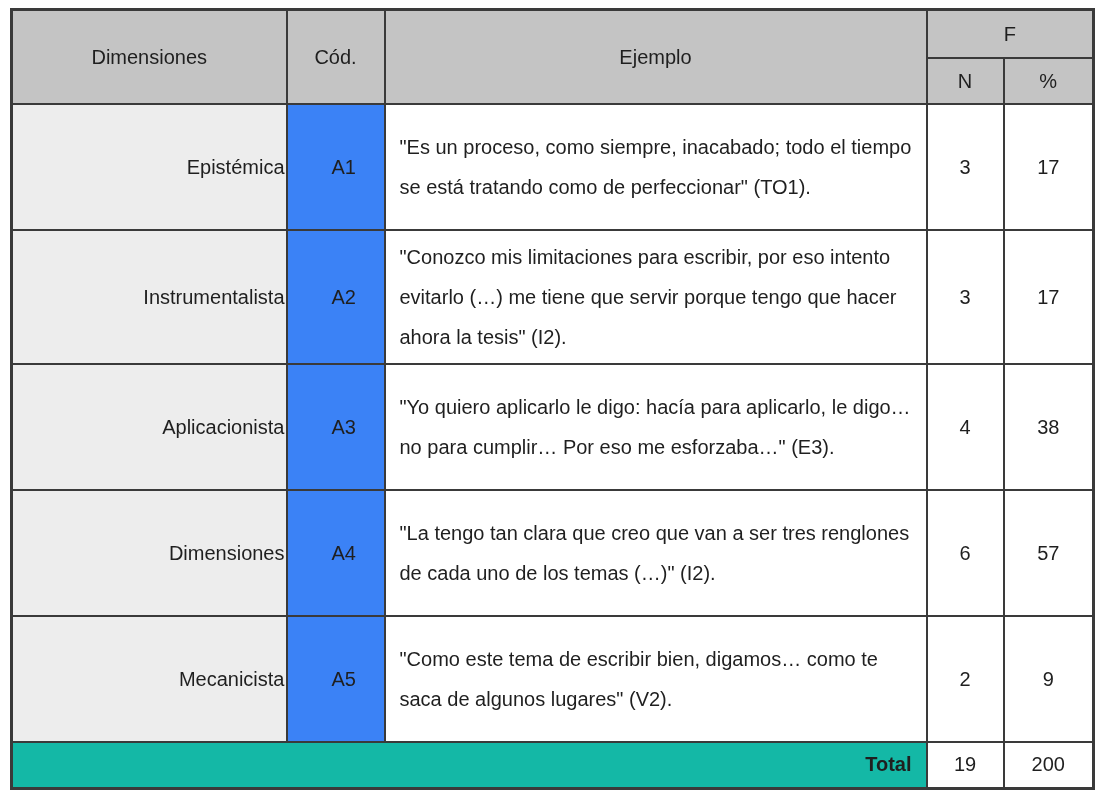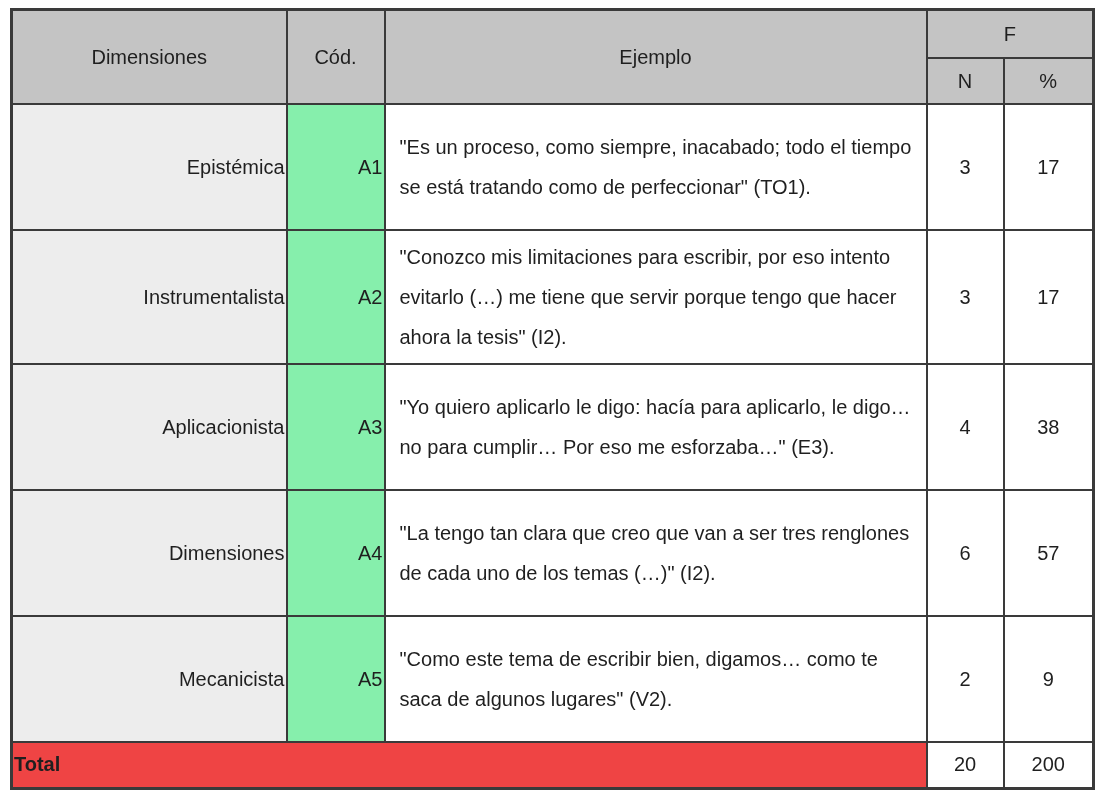--- a/index.html
+++ b/index.html
@@ -43,37 +43,38 @@
   }
   tr.hdr-top th { height: 44px; }
   tr.hdr-sub th { height: 42px; }
 
   tr.body-row { height: 126px; }
   td.cell-dim {
     background: #ededed;
     text-align: right;
   }
   td.cell-code {
-    background: #86efac;
-    text-align: right;
+    background: #3b82f6;
+    text-align: left;
     padding-left: 44px;
   }
   td.cell-example {
     background: #ffffff;
     text-align: left;
     padding: 6px 14px;
     line-height: 40px;
   }
   td.cell-num {
     background: #ffffff;
     text-align: center;
   }
   tr.total-row { height: 46px; }
   td.cell-total-label {
-    background: #ef4444;
+    background: #14b8a6;
+    text-align: right;
     font-weight: 700;
     padding-right: 14px;
   }
 </style>
 </head>
 <body>
 
 <div class="wrap">
   <table class="freq">
     <colgroup>
@@ -130,18 +131,18 @@
       <tr class="body-row">
         <td class="cell-dim">Mecanicista</td>
         <td class="cell-code">A5</td>
         <td class="cell-example">"Como este tema de escribir bien, digamos… como te saca de algunos lugares" (V2).</td>
         <td class="cell-num">2</td>
         <td class="cell-num">9</td>
       </tr>
 
       <tr class="total-row">
         <td class="cell-total-label" colspan="3">Total</td>
-        <td class="cell-num">20</td>
+        <td class="cell-num">19</td>
         <td class="cell-num">200</td>
       </tr>
     </tbody>
   </table>
 </div>
 
 </body></html>

